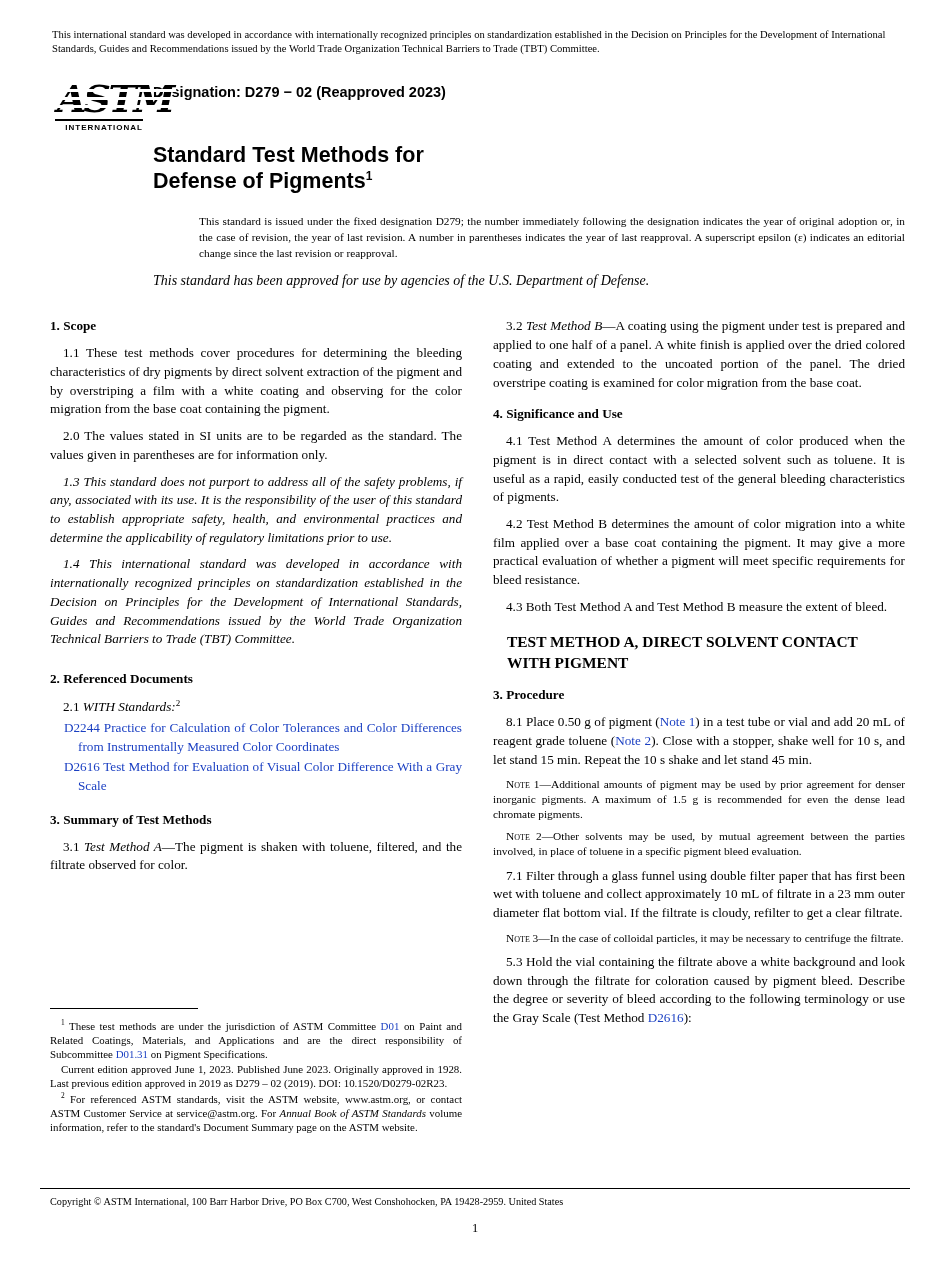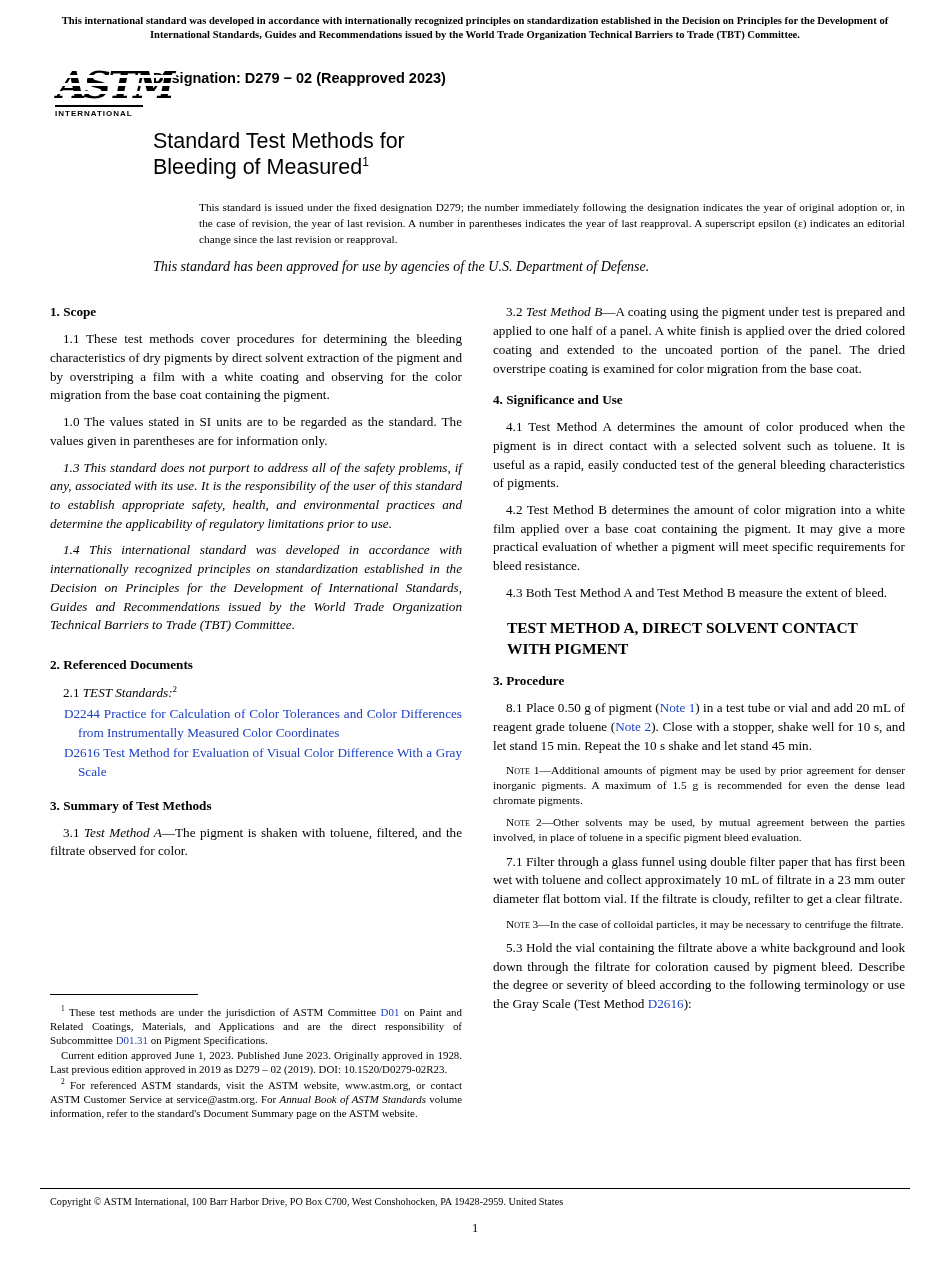--- a/index.html
+++ b/index.html
@@ -3,41 +3,41 @@
 <meta charset="utf-8">
 <style>
   * { margin:0; padding:0; box-sizing:border-box; }
   html,body { background:#e8e8e8; }
   .page {
     width:950px; height:1272px; margin:0 auto; background:#fff; color:#000;
     position:relative; font-family:"Liberation Serif", serif; overflow:hidden;
   }
   
   .top-disclaimer {
-    padding:14px 52px 0 52px; text-align:center; font-weight:bold;
+    padding:28px 52px 0 52px; font-weight:normal;
     font-size:10.6px; line-height:1.3;
   }
   
   .masthead { display:flex; margin:20px 0 0 55px; }
-  .logo { width:88px; text-align:left; margin-top:4px; flex:0 0 auto; }
+  .logo { width:88px; text-align:right; margin-top:4px; flex:0 0 auto; }
   .logo-mark {
     position:relative; display:inline-block; font-family:"DejaVu Serif", serif;
     font-weight:bold; font-style:italic; font-size:38px; line-height:1;
     letter-spacing:-3px; padding:0 2px;
   }
   .logo-mark .stripe { position:absolute; left:-2px; right:-2px; height:3px; background:#fff; }
   .stripe.s1 { top:26%; } .stripe.s2 { top:47%; } .stripe.s3 { top:68%; }
   .logo-sub {
     font-family:"Liberation Sans", sans-serif; font-weight:bold; font-size:8px;
     letter-spacing:1px; margin-top:1px; border-top:2.5px solid #000; padding-top:2px;
   }
   .head-right { flex:1; padding-right:45px; margin-left:10px; }
   .designation { font-family:"Liberation Sans", sans-serif; font-weight:bold; font-size:14.5px; margin-top:8px; }
   .doc-title {
-    font-family:"Liberation Sans", sans-serif; font-weight:normal; font-size:21.5px;
+    font-family:"Liberation Sans", sans-serif; font-weight:bold; font-size:21.5px;
     line-height:1.22; margin-top:42px;
   }
   .doc-title sup { font-size:12px; }
   .issuance { font-size:11.3px; line-height:1.4; text-align:justify; margin-top:20px;margin-left:46px; }
   .dod { font-size:14px; font-style:italic; margin-top:12px; }
   
   .columns { display:flex; gap:31px; padding:0 45px 0 50px; margin-top:28px; height:818px; }
   .col { width:412px; font-size:13.2px; line-height:1.42; }
   .col-left { display:flex; flex-direction:column; }
   h3.sec { font-size:13.2px; font-weight:bold; margin:13px 0 8px 0; }
@@ -81,38 +81,38 @@
       <div class="logo-sub">INTERNATIONAL</div>
     </div>
 
     <div class="head-right">
       <div class="designation">
         <span>Designation:</span>
         <span>D279 − 02 (Reapproved 2023)</span>
       </div>
       <h1 class="doc-title">
         <span>Standard Test Methods for</span><br>
-        <span>Bleeding of Measured</span><sup>1</sup>
+        <span>Defense of Pigments</span><sup>1</sup>
       </h1>
       <p class="issuance">This standard is issued under the fixed designation D279; the number immediately following the designation indicates the year of original adoption or, in the case of revision, the year of last revision. A number in parentheses indicates the year of last reapproval. A superscript epsilon (ε) indicates an editorial change since the last revision or reapproval.</p>
       <p class="dod">This standard has been approved for use by agencies of the U.S. Department of Defense.</p>
     </div>
   </div>
 
   <div class="columns">
 
     <div class="col col-left">
       <h3 class="sec first">1. Scope</h3>
       <p class="body">1.1 These test methods cover procedures for determining the bleeding characteristics of dry pigments by direct solvent extraction of the pigment and by overstriping a film with a white coating and observing for the color migration from the base coat containing the pigment.</p>
-      <p class="body">1.0 The values stated in SI units are to be regarded as the standard. The values given in parentheses are for information only.</p>
+      <p class="body">2.0 The values stated in SI units are to be regarded as the standard. The values given in parentheses are for information only.</p>
       <p class="body ital">1.3 This standard does not purport to address all of the safety problems, if any, associated with its use. It is the responsibility of the user of this standard to establish appropriate safety, health, and environmental practices and determine the applicability of regulatory limitations prior to use.</p>
       <p class="body ital">1.4 This international standard was developed in accordance with internationally recognized principles on standardization established in the Decision on Principles for the Development of International Standards, Guides and Recommendations issued by the World Trade Organization Technical Barriers to Trade (TBT) Committee.</p>
 
       <h3 class="sec">2. Referenced Documents</h3>
-      <p class="p21"><span>2.1 </span><i>TEST Standards:</i><sup>2</sup></p>
+      <p class="p21"><span>2.1 </span><i>WITH Standards:</i><sup>2</sup></p>
       <p class="ref">
         <span class="link">D2244</span>
         <span class="link">Practice for Calculation of Color Tolerances and Color Differences from Instrumentally Measured Color Coordinates</span>
       </p>
       <p class="ref">
         <span class="link">D2616</span>
         <span class="link">Test Method for Evaluation of Visual Color Difference With a Gray Scale</span>
       </p>
 
       <h3 class="sec">3. Summary of Test Methods</h3>

